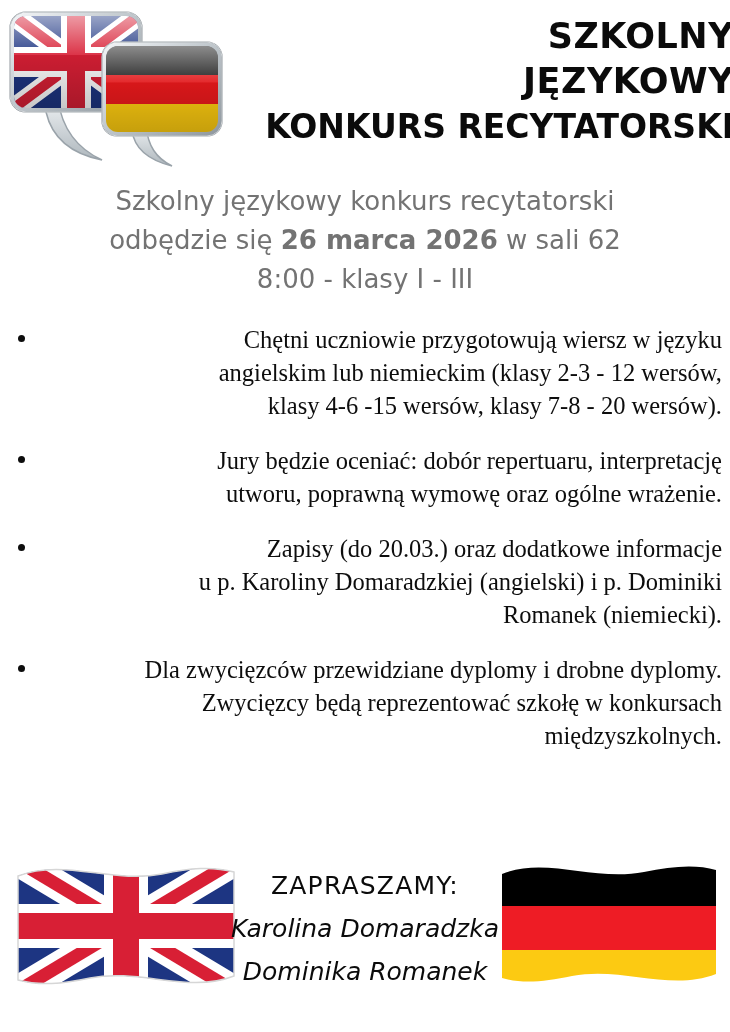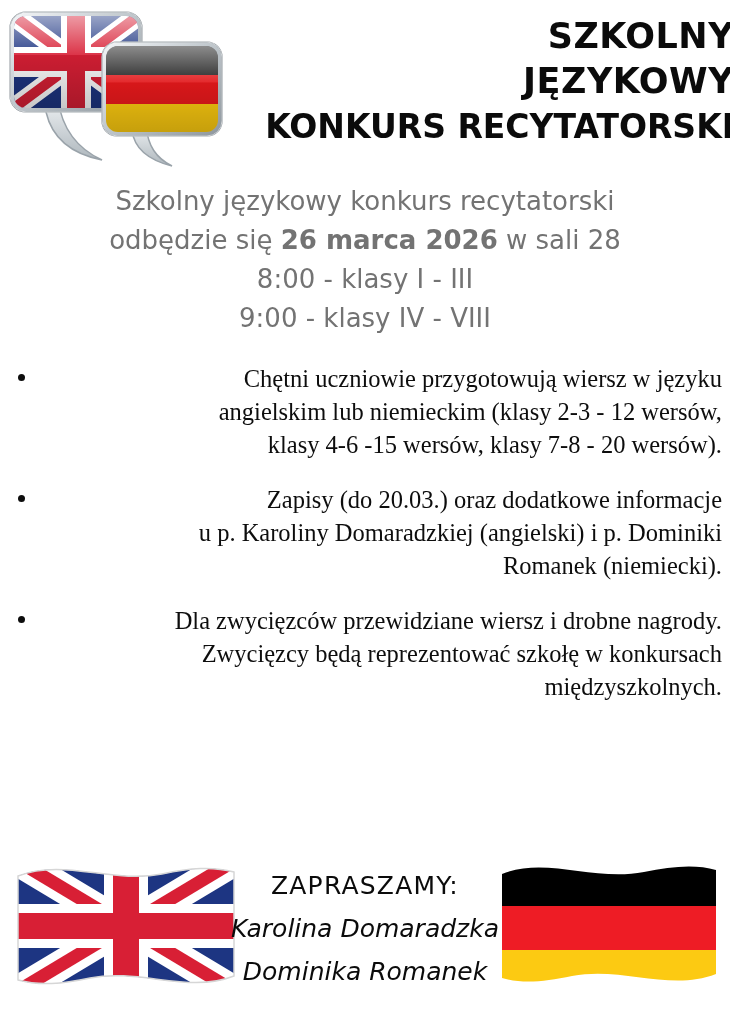--- a/index.html
+++ b/index.html
@@ -197,45 +197,49 @@
 
   <div class="title-block">
     <div class="title-line l1">SZKOLNY</div>
     <div class="title-line l2">JĘZYKOWY</div>
     <div class="title-line l3">KONKURS RECYTATORSKI</div>
   </div>
 </div>
 
 <div class="subtitle">
   <div class="row">Szkolny językowy konkurs recytatorski</div>
-  <div class="row"><span>odbędzie się </span><b>26 marca 2026</b><span> w sali 28</span></div>
+  <div class="row"><span>odbędzie się </span><b>26 marca 2026</b><span> w sali 62</span></div>
   <div class="row">8:00 - klasy I - III</div>
-  <div class="row">9:00 - klasy IV - VIII</div>
 </div>
 
 <div class="bullets">
 
   <div class="bullet">
     <span class="dot"></span>
     <span class="ln">Chętni uczniowie przygotowują wiersz w języku</span>
     <span class="ln">angielskim lub niemieckim (klasy 2-3 - 12 wersów,</span>
     <span class="ln">klasy 4-6 -15 wersów, klasy 7-8 - 20 wersów).</span>
   </div>
 
+  <div class="bullet">
+    <span class="dot"></span>
+    <span class="ln">Jury będzie oceniać: dobór repertuaru, interpretację</span>
+    <span class="ln">utworu, poprawną wymowę oraz ogólne wrażenie.</span>
+  </div>
 
   <div class="bullet">
     <span class="dot"></span>
     <span class="ln">Zapisy (do 20.03.) oraz dodatkowe informacje</span>
     <span class="ln">u p. Karoliny Domaradzkiej (angielski) i p. Dominiki</span>
     <span class="ln">Romanek (niemiecki).</span>
   </div>
 
   <div class="bullet">
     <span class="dot"></span>
-    <span class="ln">Dla zwycięzców przewidziane wiersz i drobne nagrody.</span>
+    <span class="ln">Dla zwycięzców przewidziane dyplomy i drobne dyplomy.</span>
     <span class="ln">Zwycięzcy będą reprezentować szkołę w konkursach</span>
     <span class="ln">międzyszkolnych.</span>
   </div>
 
 </div>
 
 <div class="footer">
 
   <div class="flag-uk-wrap">
     <svg class="flag-svg" viewBox="0 0 220 132" preserveAspectRatio="none">

